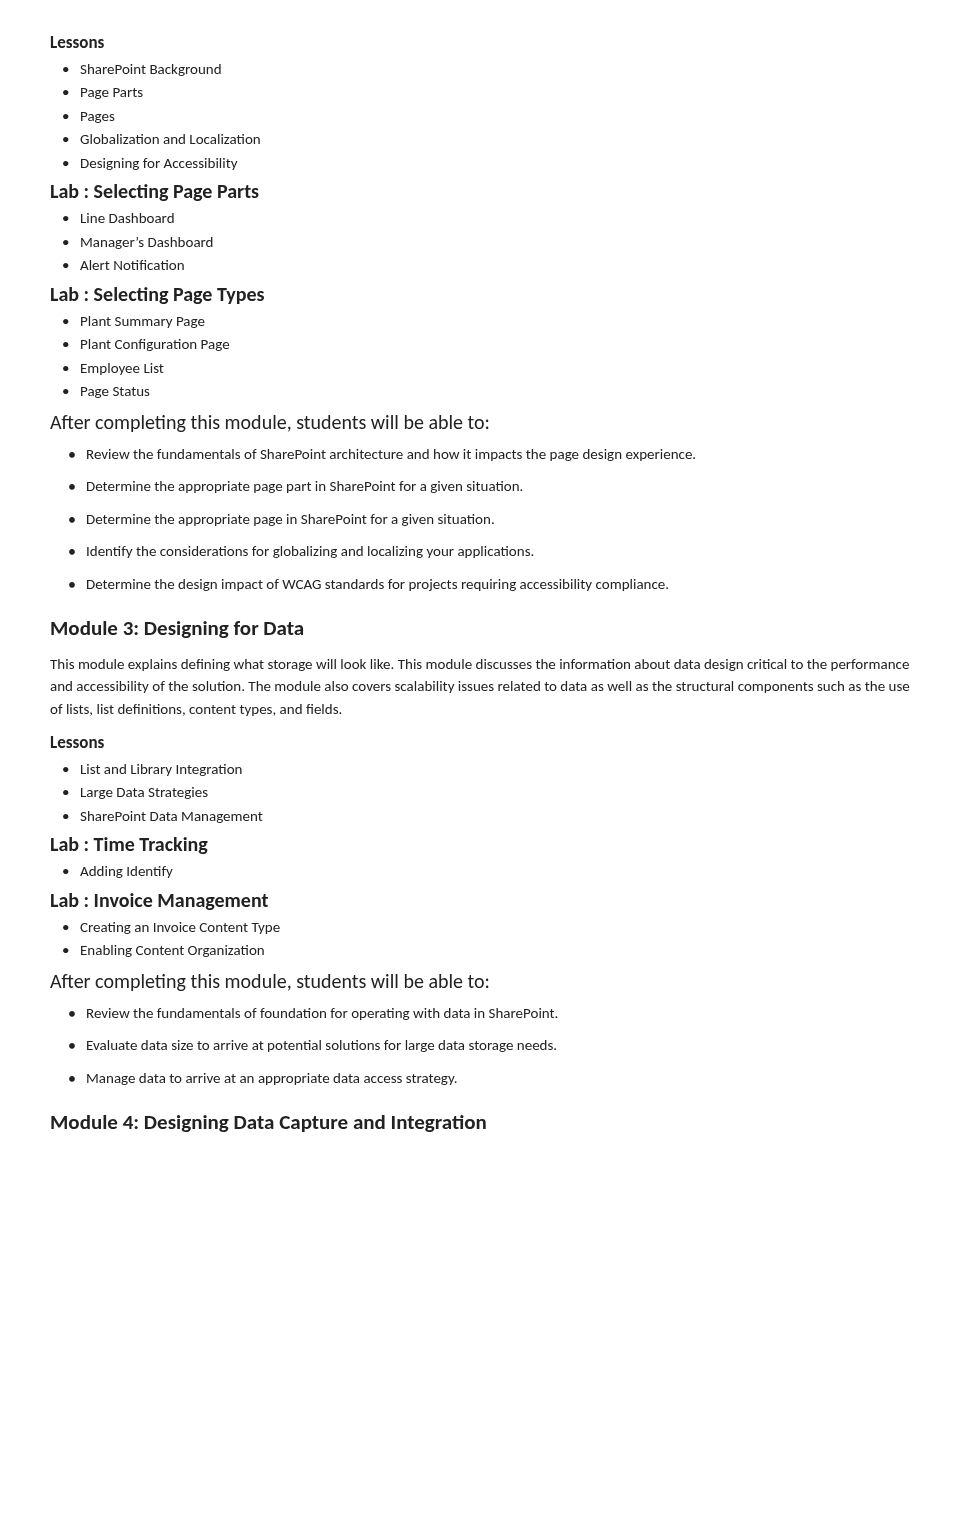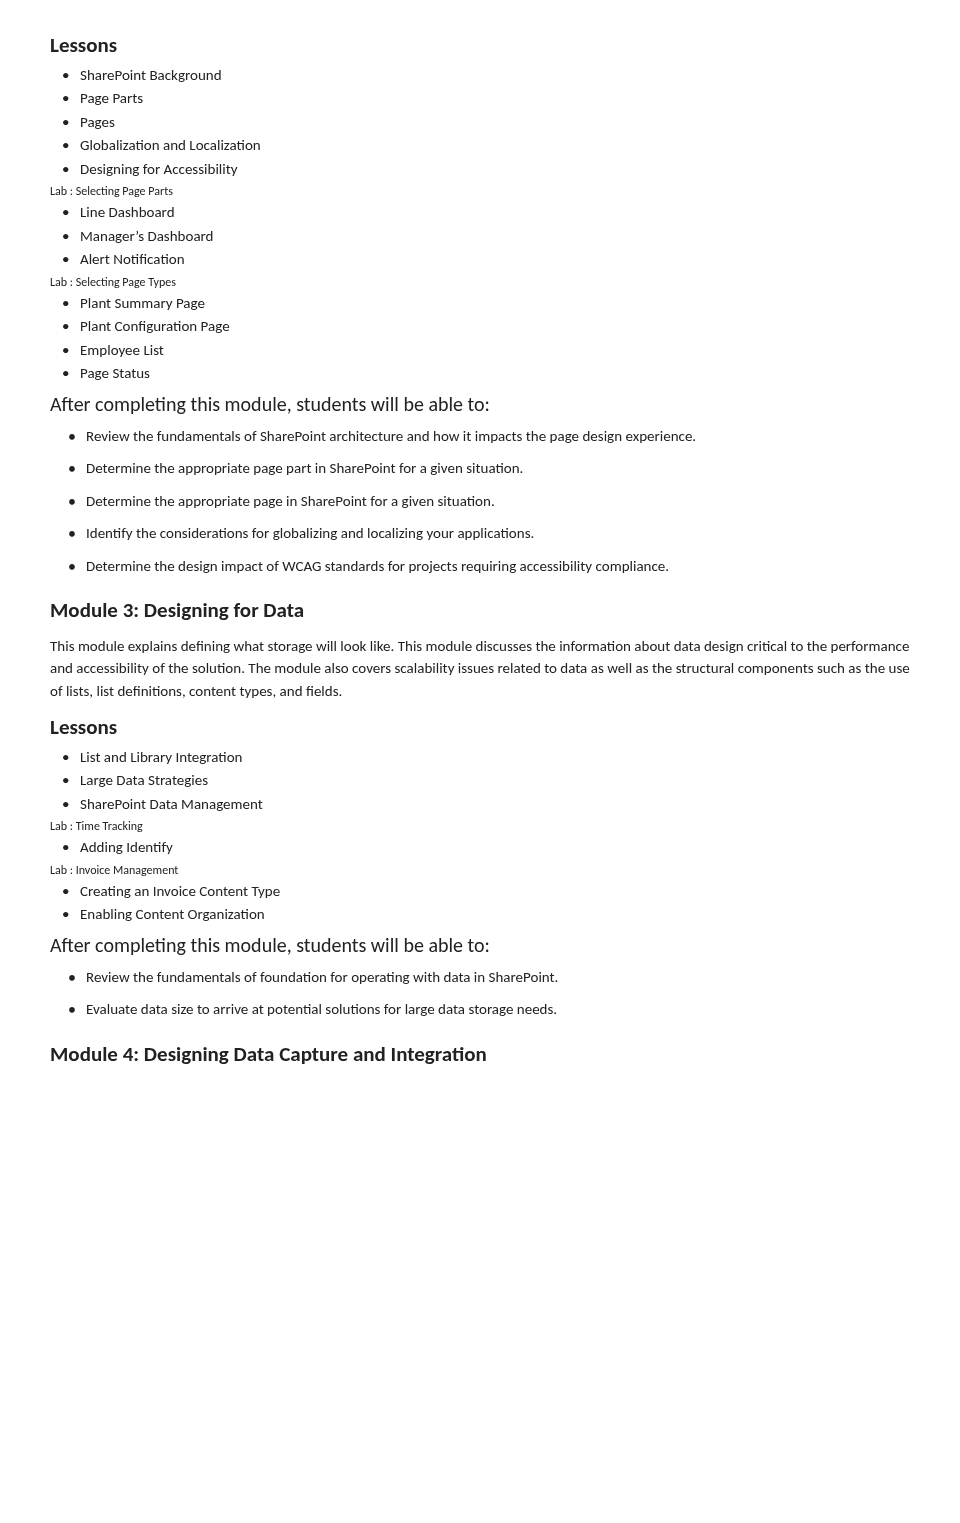--- a/index.html
+++ b/index.html
@@ -11,42 +11,42 @@
       font-family: Calibri, Arial, sans-serif;
       font-size: 15px;
       color: #222;
       background: #fff;
       padding: 30px 50px 40px 50px;
       line-height: 1.5;
       max-width: 960px;
     }
     .section-label {
       font-weight: bold;
-      font-size: 21px;
+      font-size: 17px;
       margin-bottom: 2px;
     }
     .bullet-list {
       list-style: none;
       padding-left: 0;
       margin: 0;
     }
     .bullet-list li {
       padding-left: 30px;
       position: relative;
       margin-bottom: 1px;
     }
     .bullet-list li::before {
       content: "•";
       position: absolute;
       left: 12px;
       color: #222;
     }
     .lab-label {
-      font-weight: normal;
-      font-size: 12px;
+      font-weight: bold;
+      font-size: 20px;
       margin-top: 2px;
       margin-bottom: 1px;
     }
     .after-text {
       margin: 4px 0 6px 0;
       font-size: 20px;
     }
     .outcome-list {
       list-style: none;
       padding-left: 0;
@@ -130,19 +130,20 @@
     </ul>
     <div class="lab-label">Lab : Invoice Management</div>
     <ul class="bullet-list">
       <li>Creating an Invoice Content Type</li>
       <li>Enabling Content Organization</li>
     </ul>
     <div class="after-text">After completing this module, students will be able to:</div>
     <ul class="outcome-list">
       <li>Review the fundamentals of foundation for operating with data in SharePoint.</li>
       <li>Evaluate data size to arrive at potential solutions for large data storage needs.</li>
+      <li>Manage data to arrive at an appropriate data access strategy.</li>
     </ul>
   </div>
 </div>
 
 <div>
   <div class="module-heading">Module 4: Designing Data Capture and Integration</div>
 </div>
 
 </body></html>

